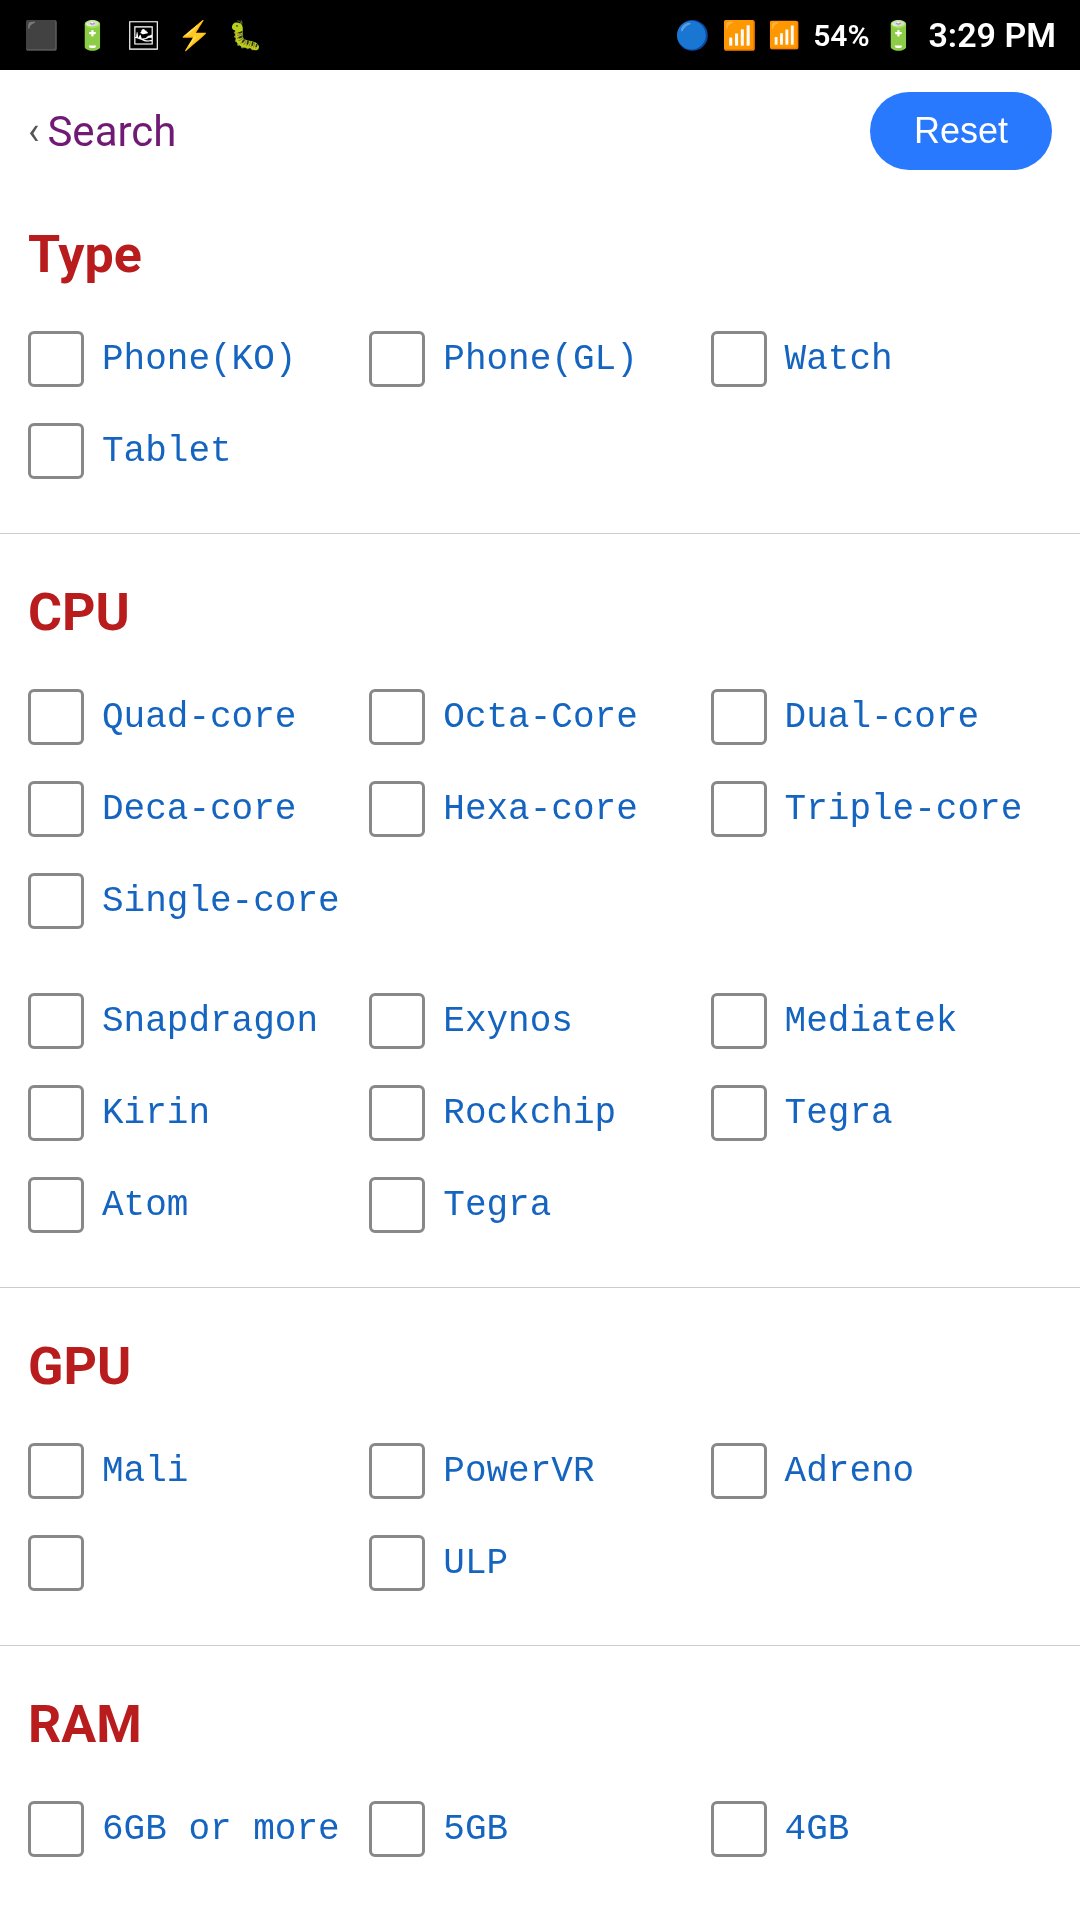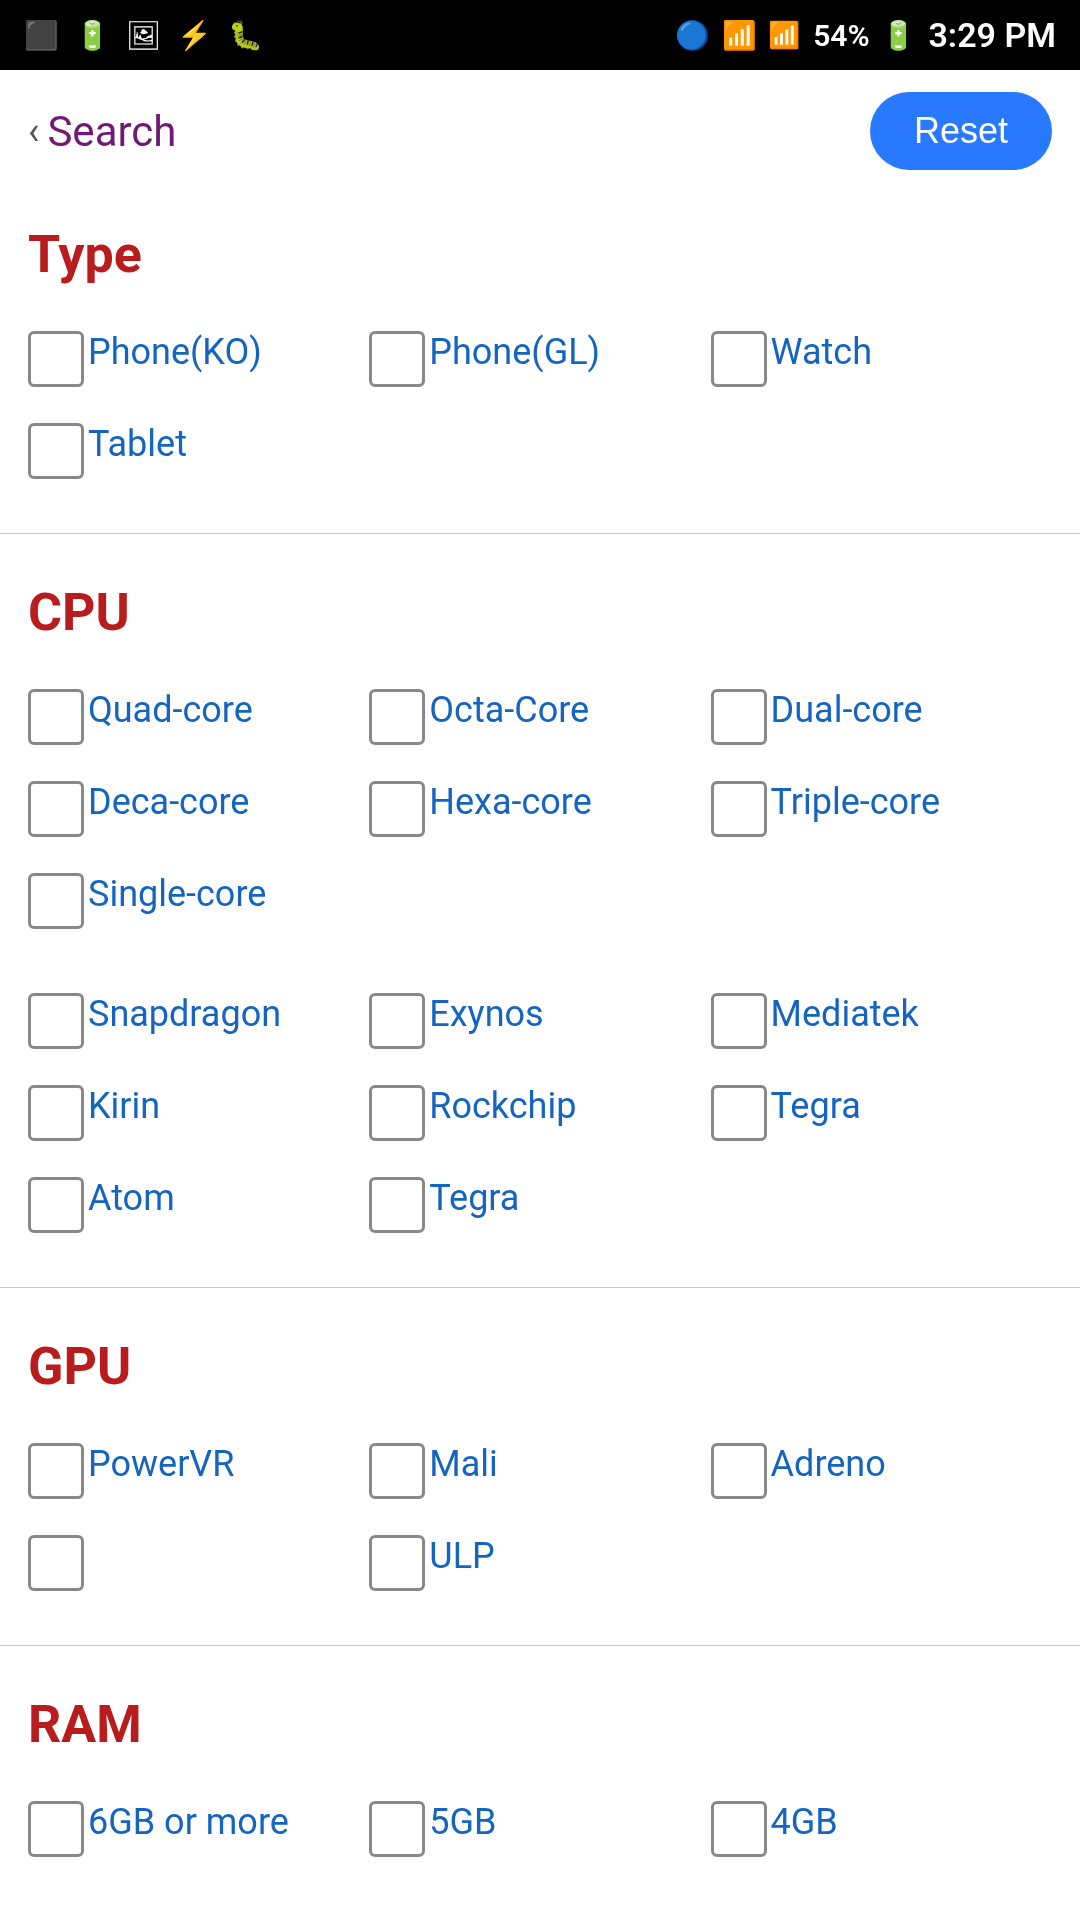--- a/index.html
+++ b/index.html
@@ -103,24 +103,26 @@
 
     
     .checkbox-grid {
       display: flex;
       flex-wrap: wrap;
       gap: 0;
     }
 
     .checkbox-item {
       display: flex;
-      gap: 4px;
+      align-items: center;
+      gap: 18px;
       width: 33.33%;
       padding: 18px 0;
       cursor: pointer;
+      font-family: Liberation Mono, monospace;
     }
 
     .checkbox-box {
       width: 56px;
       height: 56px;
       border: 3px solid #888888;
       border-radius: 6px;
       background: #ffffff;
       flex-shrink: 0;
     }
@@ -262,25 +264,25 @@
   </div>
 </div>
 
 <div class="divider"></div>
 
 <div class="section">
   <div class="section-title">GPU</div>
   <div class="checkbox-grid">
     <div class="checkbox-item">
       <div class="checkbox-box"></div>
+      <span class="checkbox-label">Mali</span>
+    </div>
+    <div class="checkbox-item">
+      <div class="checkbox-box"></div>
       <span class="checkbox-label">PowerVR</span>
-    </div>
-    <div class="checkbox-item">
-      <div class="checkbox-box"></div>
-      <span class="checkbox-label">Mali</span>
     </div>
     <div class="checkbox-item">
       <div class="checkbox-box"></div>
       <span class="checkbox-label">Adreno</span>
     </div>
     <div class="checkbox-item">
       <div class="checkbox-box"></div>
     </div>
     <div class="checkbox-item">
       <div class="checkbox-box"></div>

